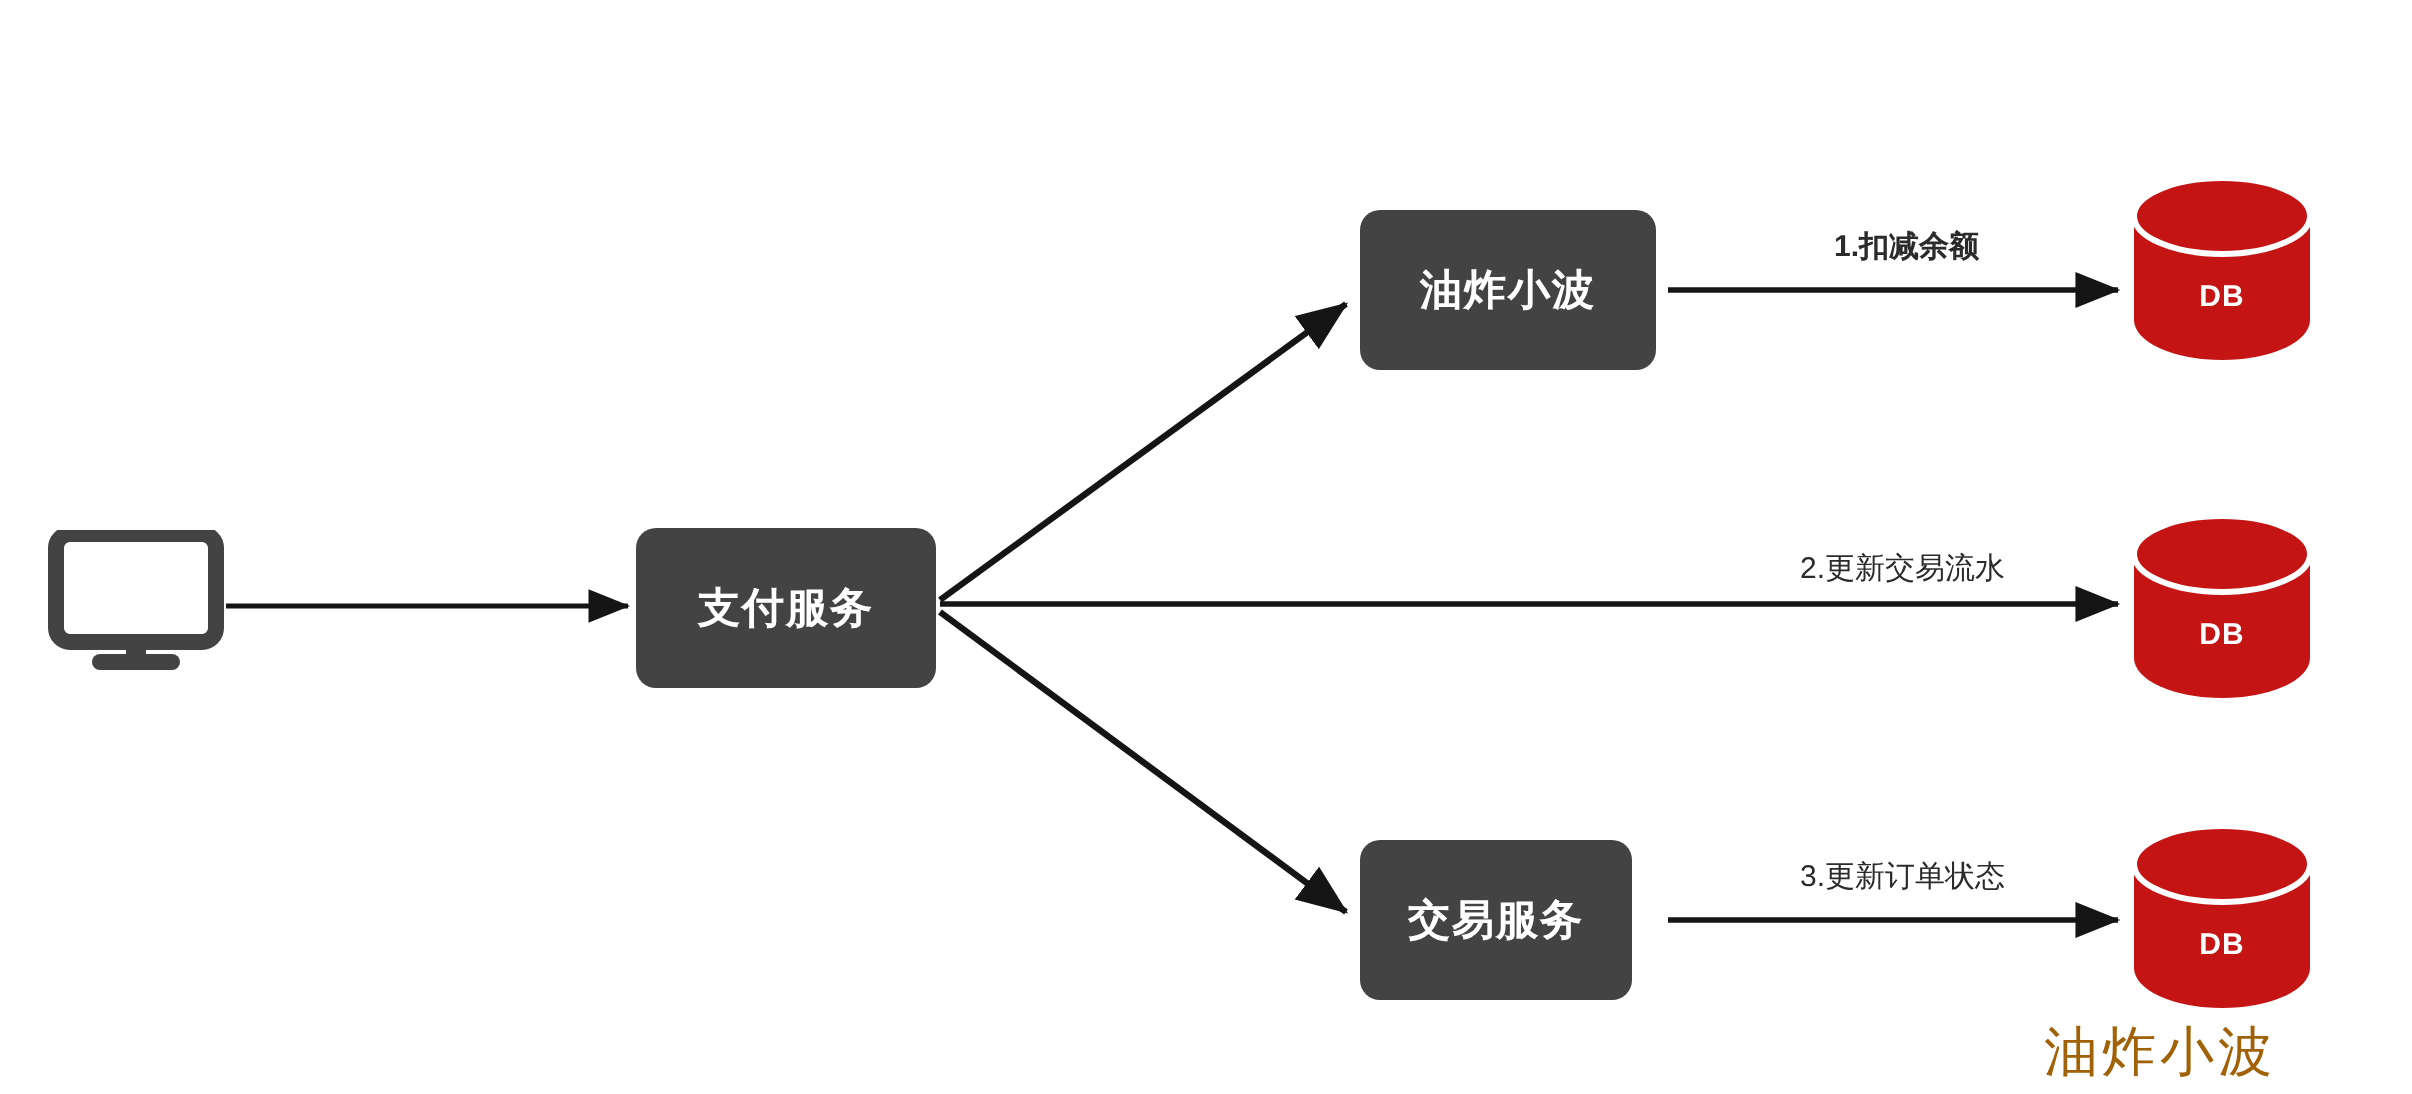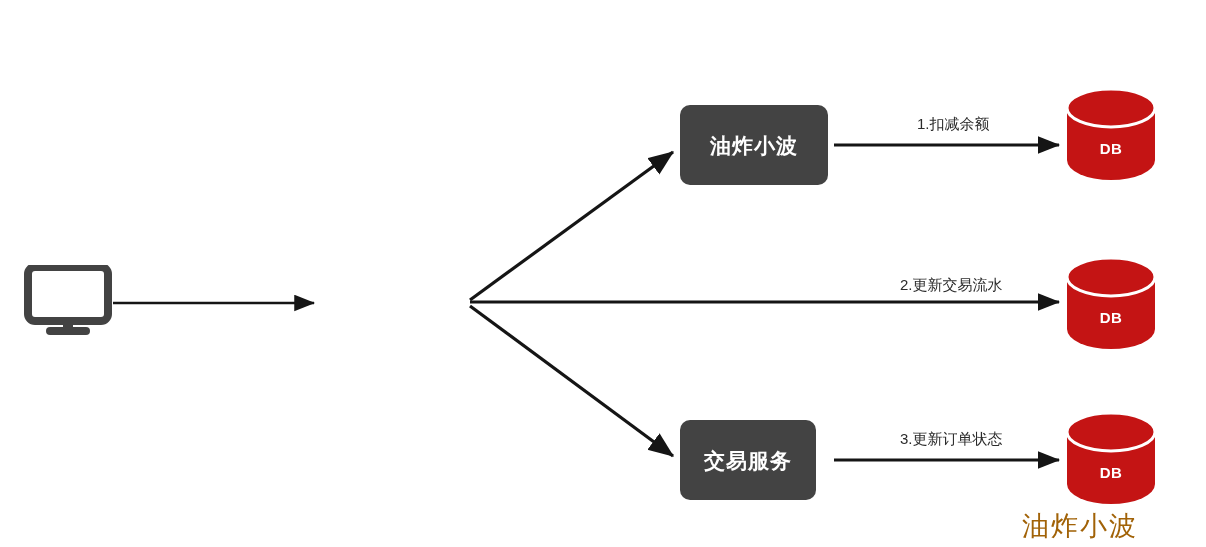--- a/index.html
+++ b/index.html
@@ -100,20 +100,23 @@
   </svg>
 
   <div class="monitor" style="left:24px; top:265px; width:88px; height:72px;">
     <svg width="88" height="72" viewBox="0 0 88 72" xmlns="http://www.w3.org/2000/svg">
       <rect x="4" y="2" width="80" height="54" rx="7" ry="7" fill="none" stroke="#434343" stroke-width="8"></rect>
       <rect x="39" y="54" width="10" height="9" fill="#434343"></rect>
       <rect x="22" y="62" width="44" height="8" rx="4" ry="4" fill="#434343"></rect>
     </svg>
   </div>
 
+  <div class="svc-box" style="left:318px; top:264px; width:150px; height:80px;">
+    <span class="svc-label">支付服务</span>
+  </div>
 
   <div class="svc-box" style="left:680px; top:105px; width:148px; height:80px;">
     <span class="svc-label">油炸小波</span>
   </div>
 
   <div class="svc-box" style="left:680px; top:420px; width:136px; height:80px;">
     <span class="svc-label">交易服务</span>
   </div>
 
   <div class="db-node" style="left:1065px; top:88px; width:92px; height:92px;">
@@ -136,21 +139,21 @@
 
   <div class="db-node" style="left:1065px; top:412px; width:92px; height:92px;">
     <svg width="92" height="92" viewBox="0 0 92 92" xmlns="http://www.w3.org/2000/svg">
       <path d="M2,20 L2,72 A44,20 0 0,0 90,72 L90,20 Z" fill="#c41414"></path>
       <ellipse cx="46" cy="20" rx="44" ry="19" fill="#c41414"></ellipse>
       <ellipse cx="46" cy="20" rx="44" ry="19" fill="none" stroke="#ffffff" stroke-width="3"></ellipse>
     </svg>
     <span class="db-text" style="top:52px;">DB</span>
   </div>
 
-  <div class="edge-label" style="left:917px; top:116px;">1.扣减余额</div>
+  <div class="edge-label" style="left:917px; top:116px;font-weight:bold;">1.扣减余额</div>
 
   <div class="edge-label" style="left:900px; top:277px;">2.更新交易流水</div>
 
   <div class="edge-label" style="left:900px; top:431px;">3.更新订单状态</div>
 
   <div class="watermark" style="left:1022px; top:508px;">油炸小波</div>
 
 </div>
 
 </body></html>

